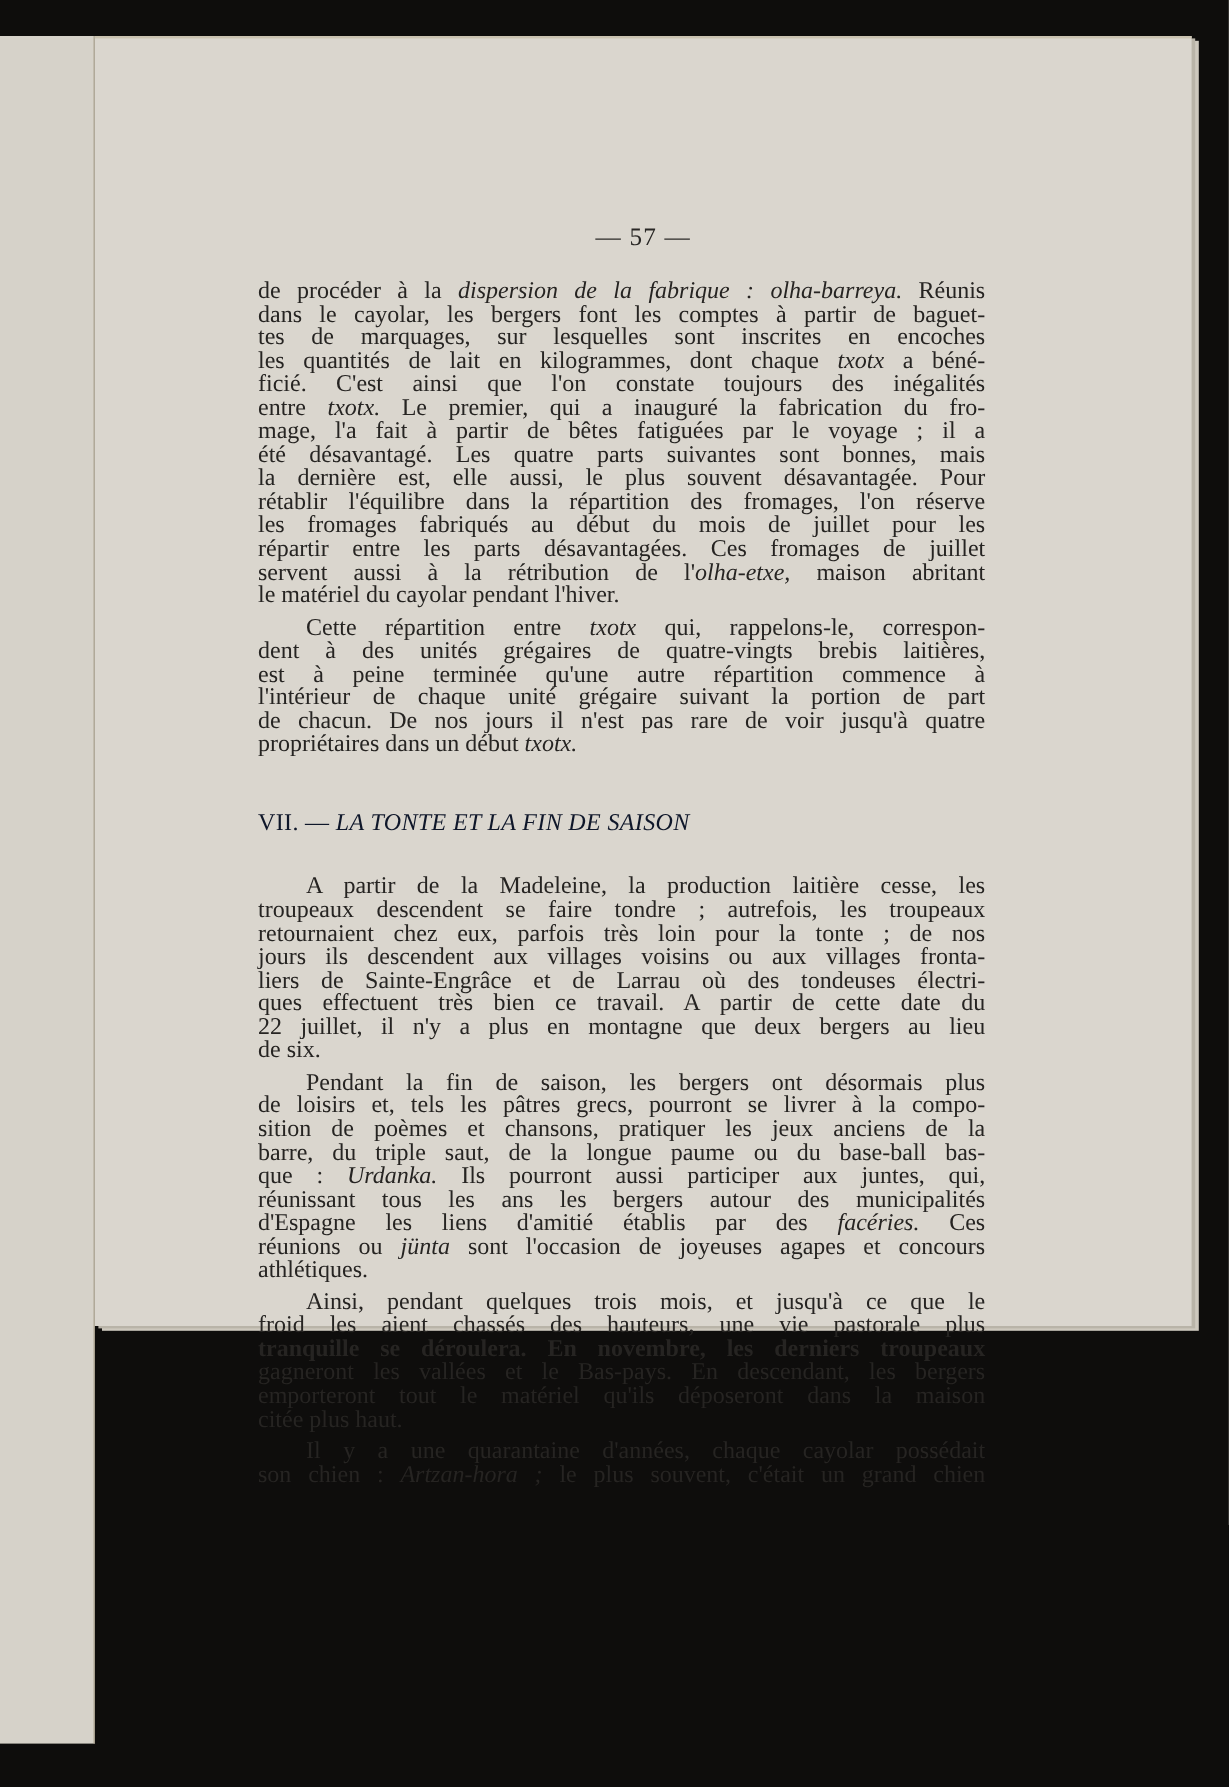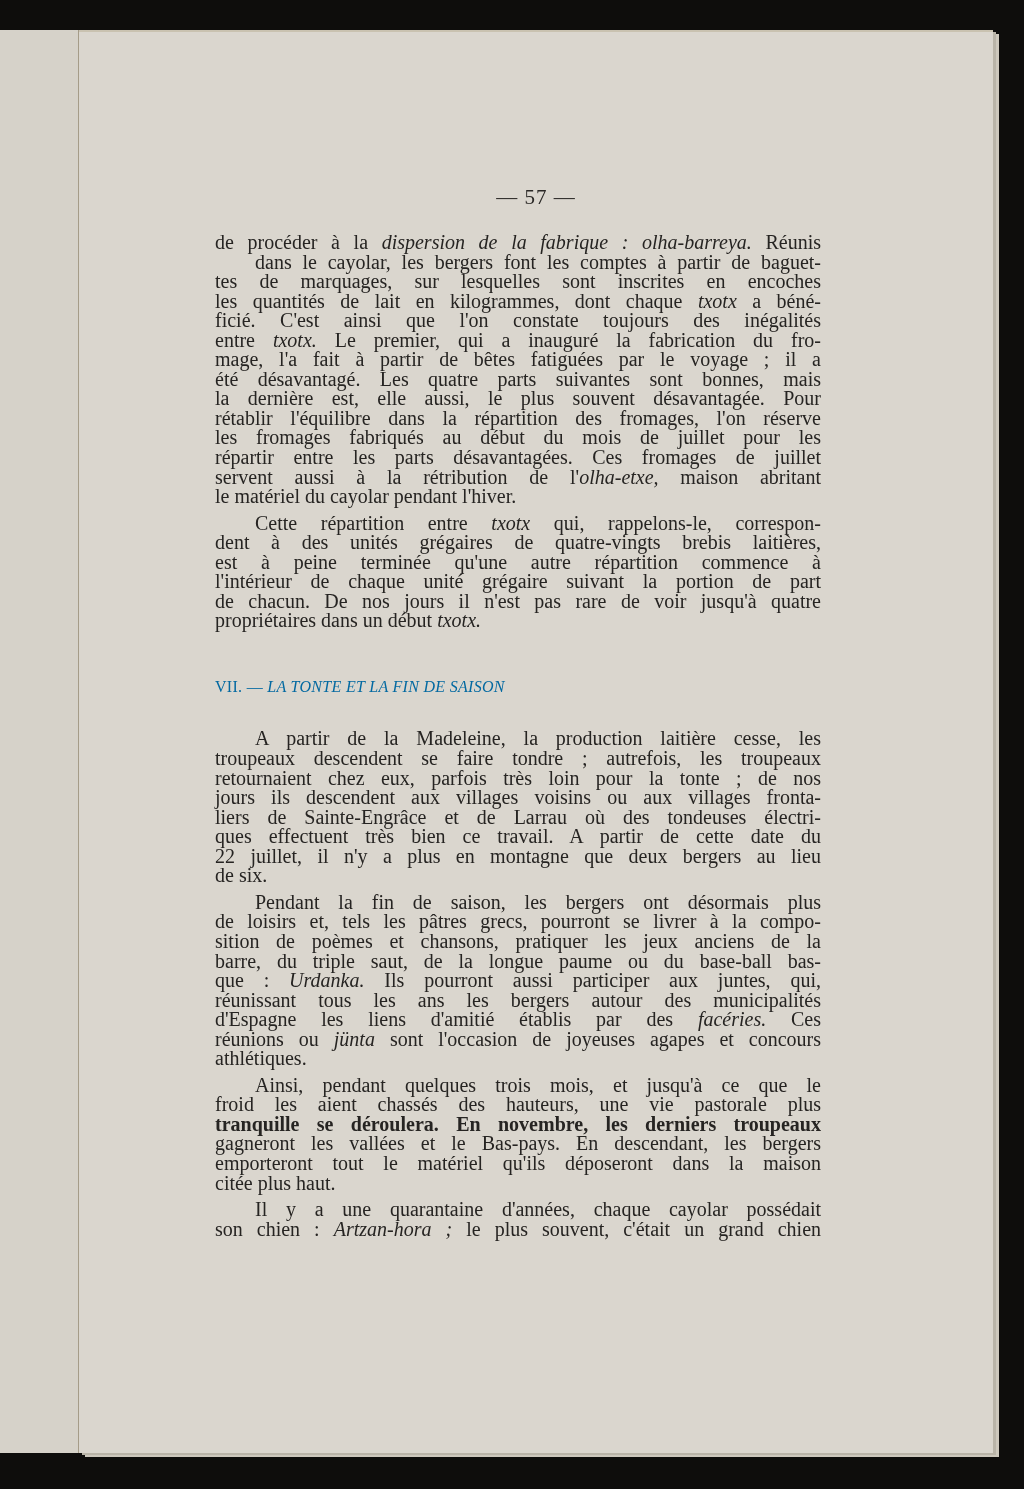--- a/index.html
+++ b/index.html
@@ -8,21 +8,21 @@
     background: #0e0d0c;
     position: relative;
     font-family: "Liberation Serif", "DejaVu Serif", serif;
   }
   .left-page {
     position: absolute; left: 0; top: 30px; width: 78px; height: 1423px;
     background: #d6d2c9;
     border-right: 1px solid #a59c88;
   }
   .page {
-    position: absolute; left: 79px; top: 30px; width: 914px; height: 1423px;
+    position: absolute; left: 79px; top: 30px; width: 914px; height: 1075px;
     background: #dad6ce;
     box-shadow: 3px 2px 0 #b9b4a8, 6px 4px 0 #cdc8bd;
   }
   .page-edge-top {
     position: absolute; left: 0; top: 0; width: 100%; height: 2px; background: #c9c2b0;
   }
   .page-number {
     position: absolute; left: 0; top: 155px; width: 100%;
     text-align: center; font-size: 21px; color: #2a2826; letter-spacing: 1px;
     
@@ -34,39 +34,39 @@
   }
   .para {
     margin: 0; text-align: justify; hyphens: none;
   }
   .para .line {
     display: block; text-align: justify; text-align-last: justify;
     white-space: nowrap; overflow: visible;
   }
   em { font-style: italic; }
   .section-heading {
-    margin: 46px 0 29px 0; font-size: 16px; letter-spacing: 0.3px; color: #0369a1;
+    margin: 46px 0 29px 0; font-size: 20px; letter-spacing: 0.3px; color: #0f172a;
   }
   .section-heading .num { font-style: normal; }
   .section-heading .title { font-style: italic; }
 </style>
 </head>
 <body>
 
 <div class="left-page"></div>
 
 <div class="page">
   <div class="page-edge-top"></div>
   <div class="page-number">— 57 —</div>
 
   <div class="text-block">
     <div id="pre-section">
         <div class="para">
           <div class="line" style="text-align-last: justify; text-align: justify; white-space: normal;"><span>de procéder à la </span><em>dispersion de la fabrique : olha-barreya.</em><span> Réunis</span></div>
-          <div class="line" style="text-align-last: justify; text-align: justify; white-space: normal; margin-left: 40px;"><span>dans le cayolar, les bergers font les comptes à partir de baguet-</span></div>
+          <div class="line" style="text-align-last: justify; text-align: justify; white-space: normal;"><span>dans le cayolar, les bergers font les comptes à partir de baguet-</span></div>
           <div class="line" style="text-align-last: justify; text-align: justify; white-space: normal;"><span>tes de marquages, sur lesquelles sont inscrites en encoches</span></div>
           <div class="line" style="text-align-last: justify; text-align: justify; white-space: normal;"><span>les quantités de lait en kilogrammes, dont chaque </span><em>txotx</em><span> a béné-</span></div>
           <div class="line" style="text-align-last: justify; text-align: justify; white-space: normal;"><span>ficié. C'est ainsi que l'on constate toujours des inégalités</span></div>
           <div class="line" style="text-align-last: justify; text-align: justify; white-space: normal;"><span>entre </span><em>txotx.</em><span> Le premier, qui a inauguré la fabrication du fro-</span></div>
           <div class="line" style="text-align-last: justify; text-align: justify; white-space: normal;"><span>mage, l'a fait à partir de bêtes fatiguées par le voyage ; il a</span></div>
           <div class="line" style="text-align-last: justify; text-align: justify; white-space: normal;"><span>été désavantagé. Les quatre parts suivantes sont bonnes, mais</span></div>
           <div class="line" style="text-align-last: justify; text-align: justify; white-space: normal;"><span>la dernière est, elle aussi, le plus souvent désavantagée. Pour</span></div>
           <div class="line" style="text-align-last: justify; text-align: justify; white-space: normal;"><span>rétablir l'équilibre dans la répartition des fromages, l'on réserve</span></div>
           <div class="line" style="text-align-last: justify; text-align: justify; white-space: normal;"><span>les fromages fabriqués au début du mois de juillet pour les</span></div>
           <div class="line" style="text-align-last: justify; text-align: justify; white-space: normal;"><span>répartir entre les parts désavantagées. Ces fromages de juillet</span></div>

